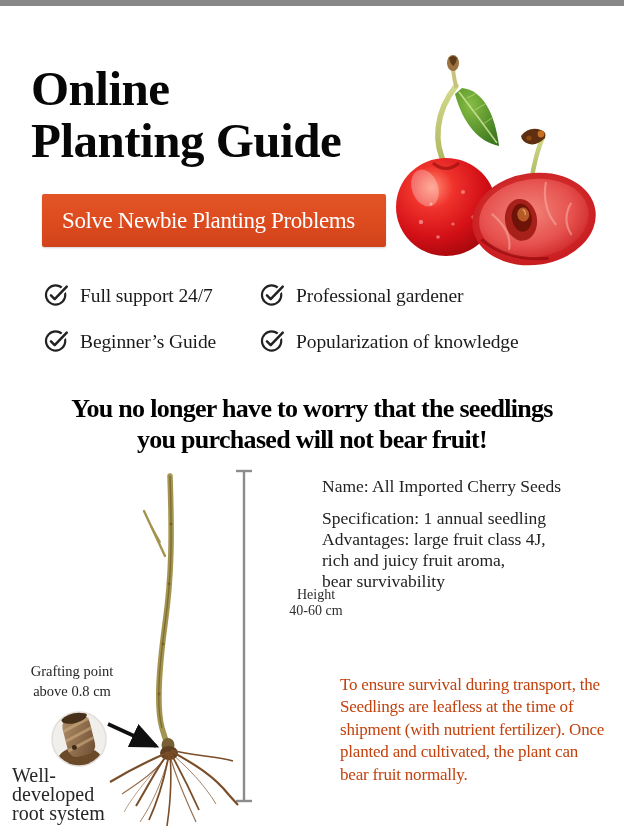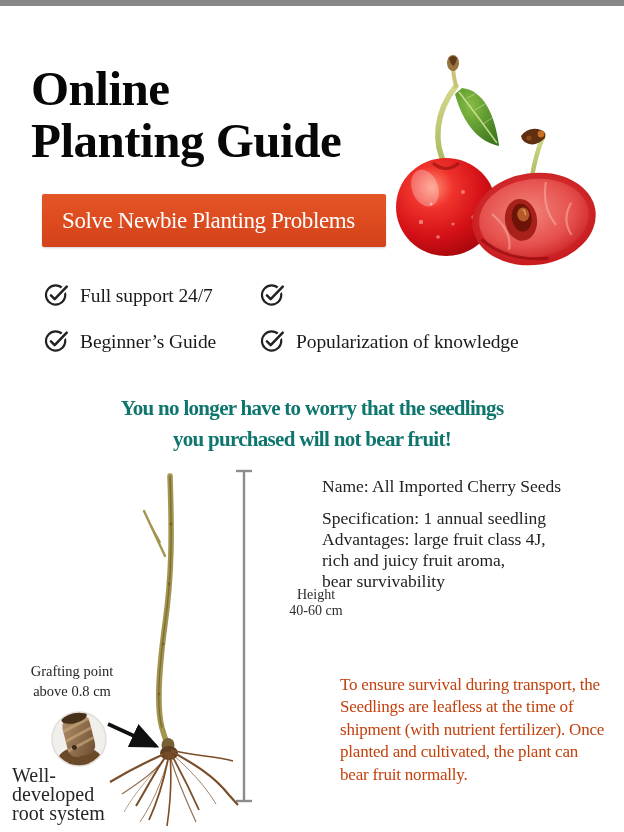--- a/index.html
+++ b/index.html
@@ -20,21 +20,21 @@
     display:flex;align-items:center;
     box-shadow:0 1px 2px rgba(0,0,0,0.18);
   }
   .banner .txt{color:#ffffff;font-size:23px;letter-spacing:-0.4px;padding-left:20px;white-space:nowrap;text-align:center;}
   
   .features{left:44px;top:275px;display:grid;grid-template-columns:216px auto;grid-row-gap:20px;}
   .feature{display:flex;align-items:flex-end;height:26px;}
   .feature svg{flex:0 0 auto;}
   .feature .lbl{font-size:19.5px;color:#1b1b1b;margin-left:10px;white-space:nowrap;letter-spacing:-0.1px;}
   
-  .headline{left:0;top:387px;width:624px;text-align:center;font-weight:bold;font-size:21px;line-height:31px;letter-spacing:-0.7px;color:#0f766e;}
+  .headline{left:0;top:387px;width:624px;text-align:center;font-weight:bold;font-size:26px;line-height:31px;letter-spacing:-0.7px;color:#000000;}
   
   .height-label{left:244px;top:581px;width:62px;text-align:center;font-size:14px;line-height:16px;color:#2e2e2e;padding-left:41px;}
   .graft-label{left:11px;top:655px;width:122px;text-align:center;font-size:14.5px;line-height:20px;color:#262626;}
   .root-label{left:12px;top:760px;width:122px;text-align:left;font-size:20px;line-height:19px;color:#262626;}
   
   .details{left:322px;top:470px;width:300px;font-size:17.5px;line-height:21px;color:#222;}
   .details .name{margin-bottom:11px;white-space:nowrap;}
   .details .spec{white-space:nowrap;}
   .details .spec-last{margin-bottom:10px;}
   .details .adv{white-space:nowrap;}
@@ -127,20 +127,21 @@
         <path d="M7.5 14 L11.5 18 L24.5 4.5" fill="none" stroke="#222" stroke-width="2.7" stroke-linecap="round" stroke-linejoin="round"></path>
       </svg>
       <span class="lbl">Full support 24/7</span>
     </div>
     <div class="feature">
       <svg width="26" height="25" viewBox="0 0 28 26">
         <circle cx="12.5" cy="13.5" r="10.4" fill="none" stroke="#222" stroke-width="2.3"></circle>
         <path d="M7.5 14 L11.5 18 L24.5 4.5" fill="none" stroke="#fff" stroke-width="6.5"></path>
         <path d="M7.5 14 L11.5 18 L24.5 4.5" fill="none" stroke="#222" stroke-width="2.7" stroke-linecap="round" stroke-linejoin="round"></path>
       </svg>
+      <span class="lbl">Professional gardener</span>
     </div>
     <div class="feature">
       <svg width="26" height="25" viewBox="0 0 28 26">
         <circle cx="12.5" cy="13.5" r="10.4" fill="none" stroke="#222" stroke-width="2.3"></circle>
         <path d="M7.5 14 L11.5 18 L24.5 4.5" fill="none" stroke="#fff" stroke-width="6.5"></path>
         <path d="M7.5 14 L11.5 18 L24.5 4.5" fill="none" stroke="#222" stroke-width="2.7" stroke-linecap="round" stroke-linejoin="round"></path>
       </svg>
       <span class="lbl">Beginner’s Guide</span>
     </div>
     <div class="feature">

